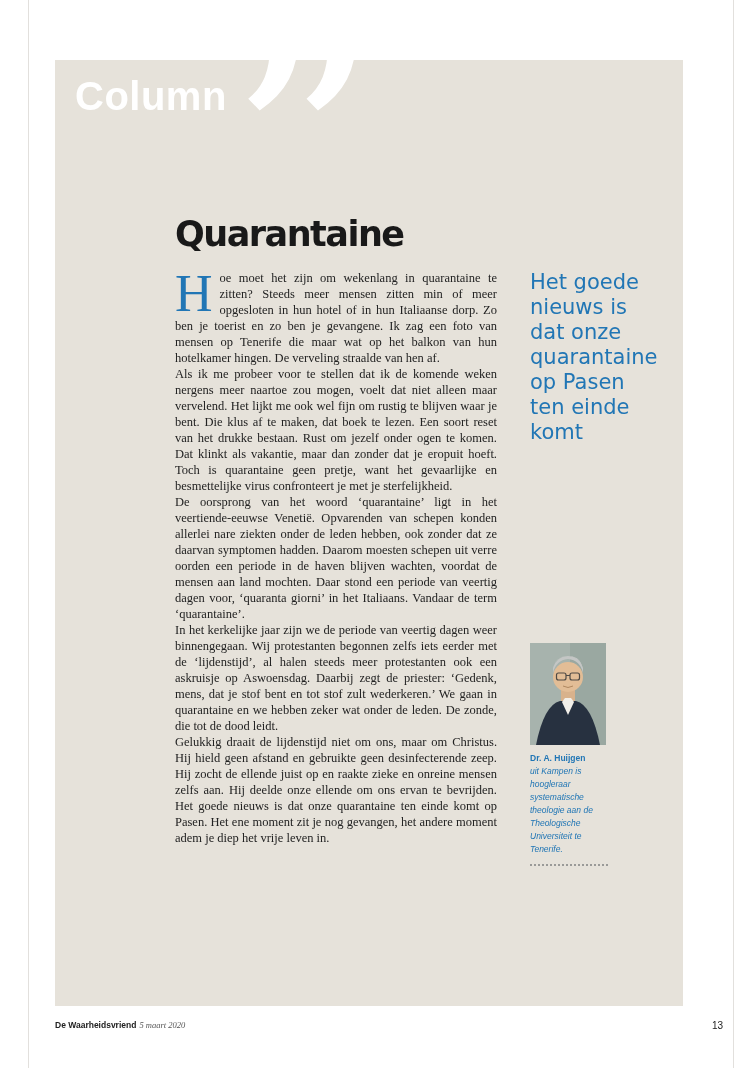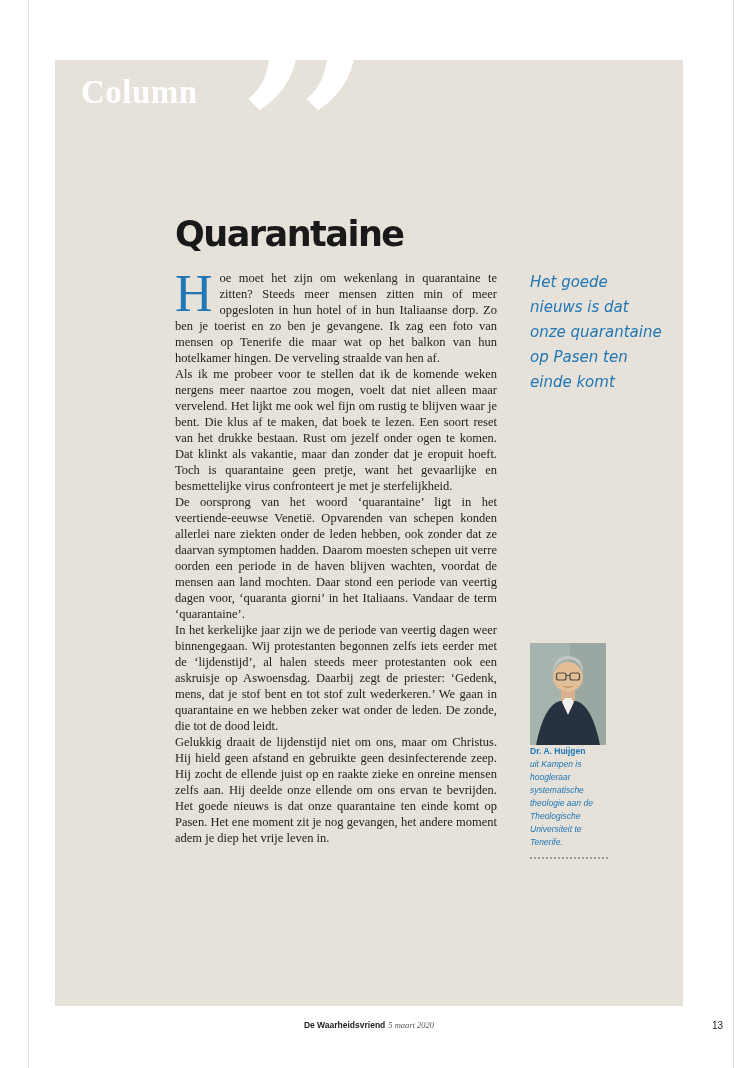--- a/index.html
+++ b/index.html
@@ -11,23 +11,23 @@
   }
   .edge-line { position:absolute; top:0; bottom:0; width:1px; background:#e2e0dd; }
   .edge-line.left { left:28px; }
   .edge-line.right { right:4px; }
 
   .beige-panel {
     position:absolute; left:55px; top:60px; width:628px; height:946px;
     background:var(--beige, #e6e2da);
   }
   .section-label {
-    position:absolute; left:26px; top:16px;
-    font-family:Liberation Serif, serif; font-weight:bold;
-    font-size:33px; line-height:1; color:#ffffff; letter-spacing:0.5px;
+    position:absolute; left:20px; top:16px;
+    font-family:Liberation Sans, sans-serif; font-weight:bold;
+    font-size:40px; line-height:1; color:#ffffff; letter-spacing:0.5px;
   }
   .quote-glyph {
     position:absolute; left:172px; top:-58px;
     font-family:"DejaVu Serif", serif; font-size:300px; line-height:1;
     color:#ffffff; pointer-events:none;
   }
 
   .content { position:absolute; left:120px; top:150px; width:478px; }
   .title {
     font-family:"DejaVu Sans", sans-serif; font-weight:bold;
@@ -41,35 +41,35 @@
   }
   .para + .para { margin-top:0; }
   .dropcap {
     float:left; color:var(--accent, #2176b5);
     font-family:"Liberation Serif", serif;
     font-size:52px; line-height:42px; padding:3px 7px 0 0;
   }
 
   .sidebar { width:123px; margin-left:33px; position:relative; min-height:620px; }
   .pullquote {
-    width:134px; font-family:"DejaVu Sans", sans-serif; font-style:italic;
-    font-size:15px; line-height:25px; color:var(--accent, #2176b5);
+    width:134px; font-family:"DejaVu Sans", sans-serif; 
+    font-size:21px; line-height:25px; color:var(--accent, #2176b5);
   }
   .author-block { position:absolute; top:373px; left:0; width:78px; }
   .photo { display:block; width:76px; height:102px; }
   .caption {
-    font-family:"Liberation Sans", sans-serif;
+    margin-top:7px; font-family:"Liberation Sans", sans-serif;
     font-size:8.5px; line-height:13px; color:var(--accent, #2176b5);
   }
   .cap-name { display:block; font-weight:bold; font-style:normal; }
   .cap-bio { font-style:italic; }
   .caption-rule { margin-top:8px; border-top:2px dotted #9a9a98; width:78px; }
 
   .footer { position:absolute; left:55px; width:628px; top:1020px; height:16px; }
-  .footer-center { text-align:center; font-size:8.5px; color:#222; }
+  .footer-center { font-size:8.5px; color:#222; }
   .pub { font-family:"Liberation Sans", sans-serif; font-weight:bold; }
   .date { font-family:"Liberation Serif", serif; font-style:italic; color:#555; margin-left:3px; }
   .page-num {
     position:absolute; right:-40px; top:0;
     font-family:"Liberation Sans", sans-serif; font-size:10px; color:#222;
   }
 </style>
 </head>
 <body>
 

